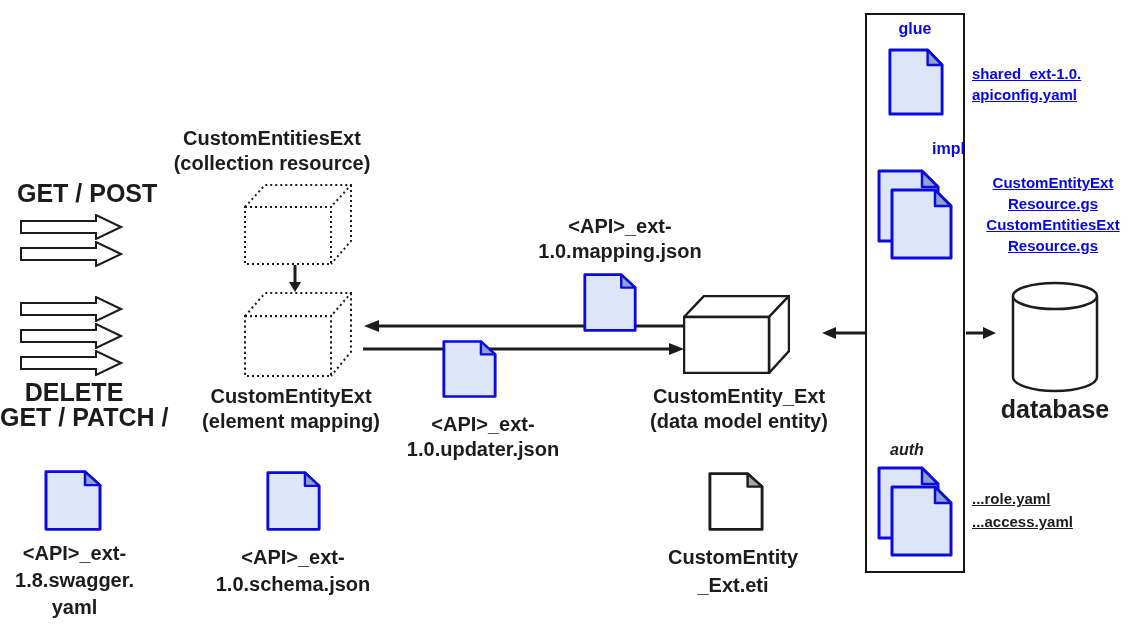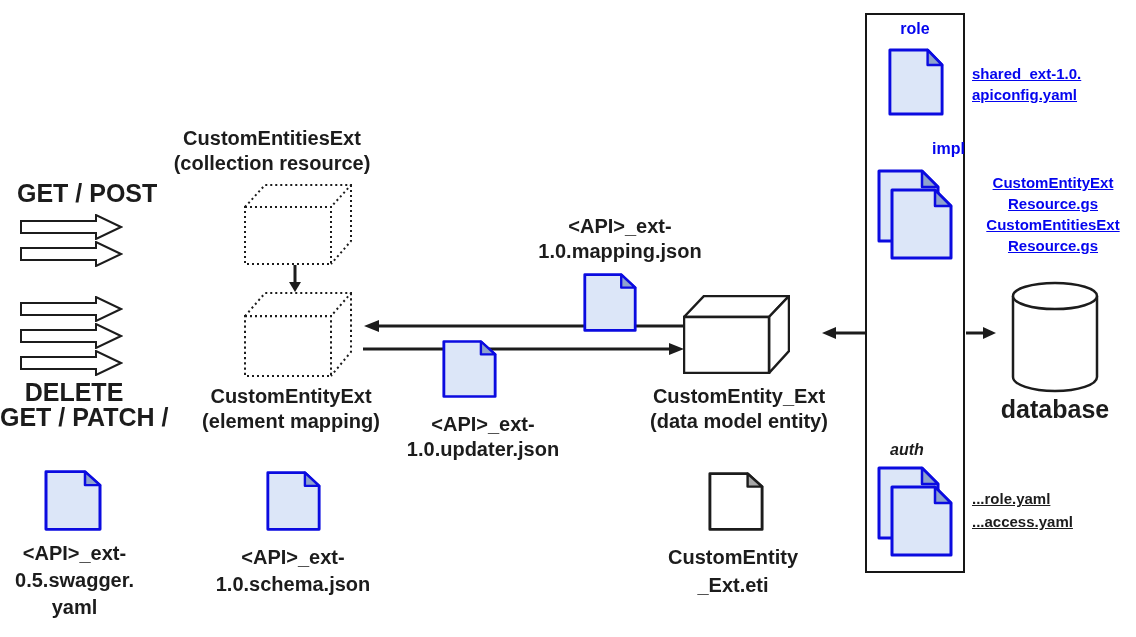--- a/index.html
+++ b/index.html
@@ -52,21 +52,21 @@
     <div>DELETE</div>
     <div>GET / PATCH /</div>
   </div>
 
   <svg class="abs" style="left:43px;top:469px;" width="60" height="63" viewBox="0 0 60 70" preserveAspectRatio="none">
     <path d="M3,3 H42 L57,18 V67 H3 Z" fill="#dce6f8" stroke="#0b0be0" stroke-width="3" stroke-linejoin="round"></path>
     <path d="M42,3 V18 H57 Z" fill="#8fa3cc" stroke="#0b0be0" stroke-width="2.5" stroke-linejoin="round"></path>
   </svg>
   <div class="lbl file-lbl" style="left:2px;top:540px;width:145px;">
     <div>&lt;API&gt;_ext-</div>
-    <div>0.5.swagger.</div>
+    <div>1.8.swagger.</div>
     <div>yaml</div>
   </div>
 
   <div class="lbl" style="left:157px;top:126px;width:230px;">
     <div>CustomEntitiesExt</div>
     <div>(collection resource)</div>
   </div>
   <svg class="abs" style="left:244px;top:184px;" width="108" height="81" viewBox="0 0 108 81">
     <g fill="none" stroke="#1c1c1c" stroke-width="2" stroke-dasharray="2 3">
       <path d="M1,23 H87 V80 H1 Z"></path>
@@ -153,21 +153,21 @@
     <line x1="14" y1="8" x2="46" y2="8" stroke="#1c1c1c" stroke-width="3"></line>
     <polygon points="1,8 15,2 15,14" fill="#1c1c1c"></polygon>
   </svg>
   <svg class="abs" style="left:966px;top:325px;" width="31" height="16" viewBox="0 0 31 16">
     <line x1="0" y1="8" x2="19" y2="8" stroke="#1c1c1c" stroke-width="3"></line>
     <polygon points="30,8 17,2 17,14" fill="#1c1c1c"></polygon>
   </svg>
 
   <div class="panel-box"></div>
 
-  <div class="panel-lbl blue" style="left:865px;top:20px;width:100px;">role</div>
+  <div class="panel-lbl blue" style="left:865px;top:20px;width:100px;">glue</div>
   <svg class="abs" style="left:887px;top:47px;" width="58" height="70" viewBox="0 0 60 70" preserveAspectRatio="none">
     <path d="M3,3 H42 L57,18 V67 H3 Z" fill="#dce6f8" stroke="#0b0be0" stroke-width="3" stroke-linejoin="round"></path>
     <path d="M42,3 V18 H57 Z" fill="#8fa3cc" stroke="#0b0be0" stroke-width="2.5" stroke-linejoin="round"></path>
   </svg>
   <div class="side-txt blue" style="left:972px;top:63px;">
     <div>shared_ext-1.0.</div>
     <div>apiconfig.yaml</div>
   </div>
 
   <div class="panel-lbl blue" style="left:865px;top:140px;width:100px;text-align:right;">impl</div>

